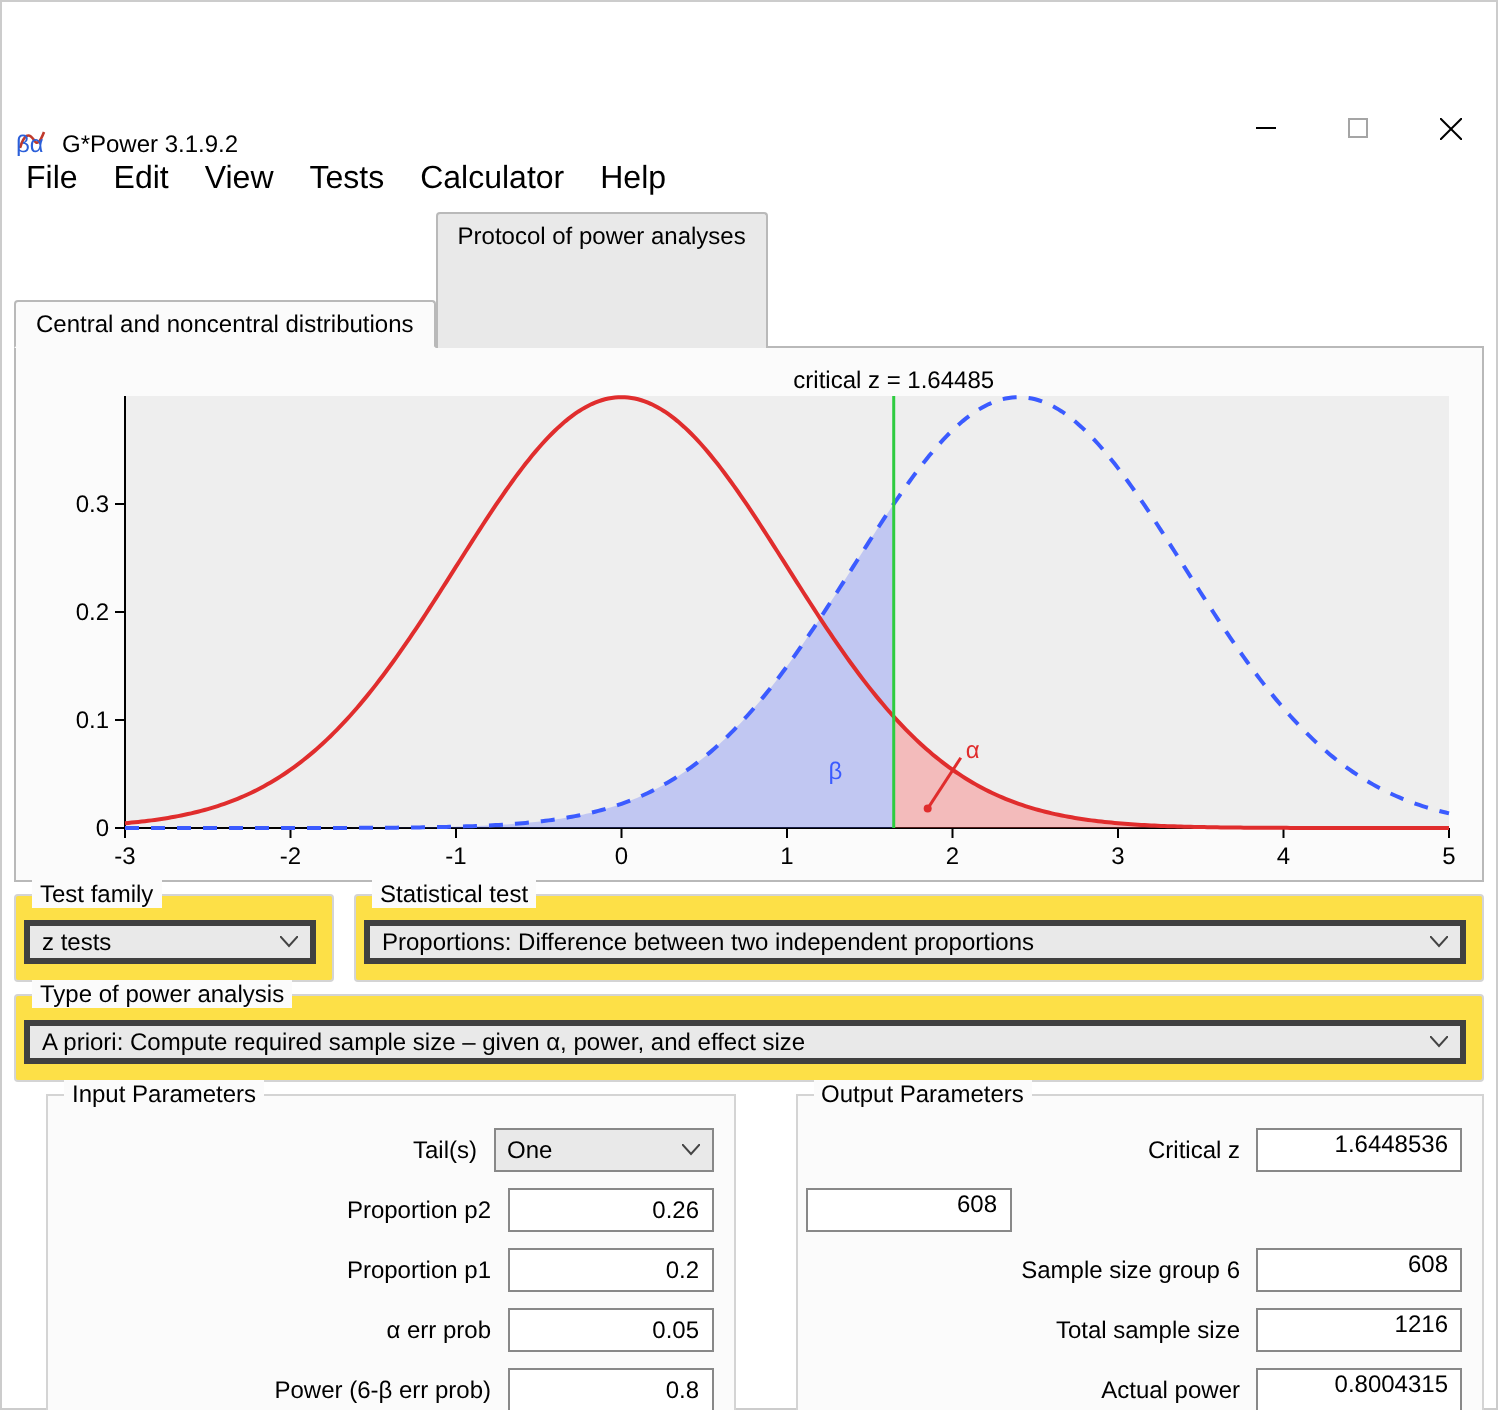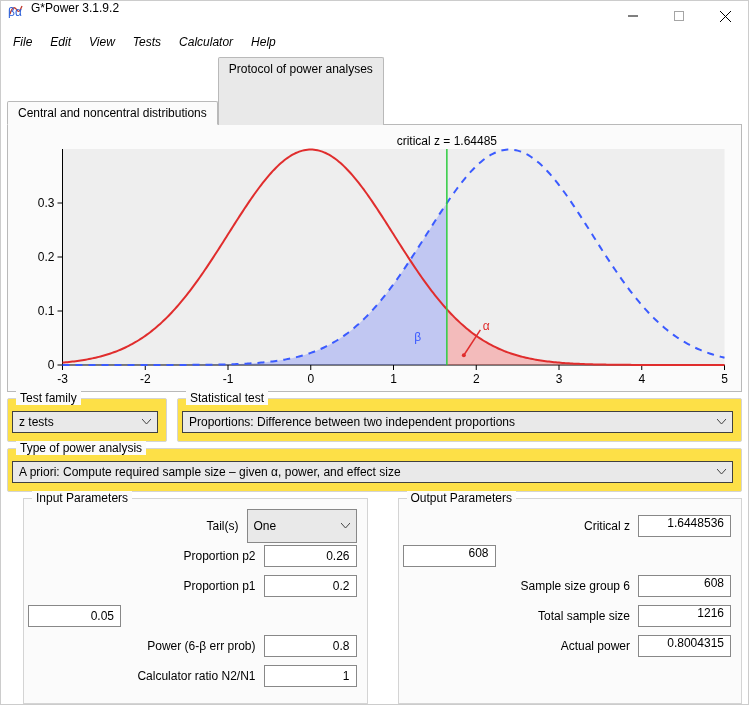--- a/index.html
+++ b/index.html
@@ -1,43 +1,43 @@
 <!DOCTYPE html>
 <html><head>
 <meta charset="utf-8">
 <style>
 * { box-sizing: border-box; font-family: "Segoe UI", Tahoma, sans-serif; font-size: 12px; }
 body { margin: 0; background: #fff; color: #000; }
 .window { width: 749px; height: 705px; background: #fff; display: flex; flex-direction: column; border: 1px solid #ccc; }
-.titlebar { height: 30px; display: flex; align-items: flex-start; padding: 0 0 0 6px; }
+.titlebar { height: 30px; display: flex; align-items: flex-end; padding: 0 0 0 6px; margin-top: 48px; }
 .titlebar .icon { width: 18px; height: 18px; margin-right: 6px; display: inline-flex; align-items: center; justify-content: center; }
 .titlebar .title { flex: 1; font-size: 12px; }
 .sysbtns { display: flex; }
 .sysbtn { width: 46px; height: 30px; display: flex; align-items: center; justify-content: center; }
 .sysbtn.max { opacity: .35; }
 .menubar { height: 22px; display: flex; align-items: center; gap: 14px; padding: 0 10px; color: #000; }
-.menuitem { font-size: 12px; padding: 2px 2px; font-style: italic; }
+.menuitem { font-size: 16px; padding: 2px 2px; }
 .tabs { display: flex; padding: 4px 6px 0 6px; }
 .tab { border: 1px solid #b9b9b9; border-bottom: none; padding: 4px 10px; background: #e9e9e9; border-radius: 2px 2px 0 0; position: relative; top: 1px; }
 .tab.active { background: #fbfbfb; border-bottom: 1px solid #fbfbfb; margin-top: 44px; }
 .chartwrap { margin: 0 6px; border: 1px solid #b9b9b9; background: #fbfbfb; padding: 6px 6px 0 6px; }
 .chartbox { width: 100%; height: 260px; }
 .row { display: flex; padding: 6px 6px 0 6px; gap: 10px; }
 .grp { border: 1px solid #d4d4d4; border-radius: 2px; position: relative; padding: 12px 8px 8px 4px; background: #fde047; }
 .grp .legend { position: absolute; top: -8px; left: 8px; background: #fbfbfb; padding: 0 4px; font-size: 12px; }
-.select { display: inline-flex; align-items: center; justify-content: space-between; border: 1px solid #404040; background: #e9e9e9; height: 22px; padding: 0 6px; width: 100%; }
+.select { display: inline-flex; align-items: center; justify-content: space-between; border: 3px solid #404040; background: #e9e9e9; height: 22px; padding: 0 6px; width: 100%; }
 .select .chev { margin-left: 6px; }
 .params { display: flex; gap: 14px; margin: 6px 6px 0 6px; }
 .paramgrp { flex: 1; border: 1px solid #d4d4d4; position: relative; padding: 14px 10px 10px 4px; background: #fbfbfb; margin-left: 16px; }
 .paramgrp .legend { position: absolute; top: -8px; left: 8px; background: #fbfbfb; padding: 0 4px; }
 .param-row { display: flex; align-items: center; height: 26px; margin-bottom: 4px; }
 .param-row .lbl { flex: 1; text-align: right; padding-right: 8px; }
-.param-row .val { width: 93px; height: 22px; border: 1px solid #888; background: #fff; text-align: right; padding: 0 6px; }
+.param-row .val { width: 103px; height: 22px; border: 1px solid #888; background: #fff; text-align: right; padding: 0 6px; }
 .param-row .val.ro { background: #fff; }
-.param-row .selectsmall { width: 110px; height: 34px; border: 1px solid #888; background: #e9e9e9; display: flex; align-items: center; justify-content: space-between; padding: 0 6px; }
+.param-row .selectsmall { width: 110px; height: 22px; border: 1px solid #888; background: #e9e9e9; display: flex; align-items: center; justify-content: space-between; padding: 0 6px; }
 svg { display: block; }
 </style>
 </head>
 <body>
 
 <div class="window">
 
   <div class="titlebar">
     <span class="icon">
       <svg width="16" height="16" viewBox="0 0 16 16">
@@ -179,20 +179,21 @@
       </div>
       <div class="param-row">
           <span class="lbl">Proportion p2</span>
           <input class="val" value="0.26" style="">
         </div>
       <div class="param-row">
           <span class="lbl">Proportion p1</span>
           <input class="val" value="0.2" style="">
         </div>
       <div class="param-row">
+          <span class="lbl">α err prob</span>
           <input class="val" value="0.05" style="">
         </div>
       <div class="param-row">
           <span class="lbl">Power (6-β err prob)</span>
           <input class="val" value="0.8" style="">
         </div>
       <div class="param-row">
           <span class="lbl">Calculator ratio N2/N1</span>
           <input class="val" value="1" style="">
         </div>

